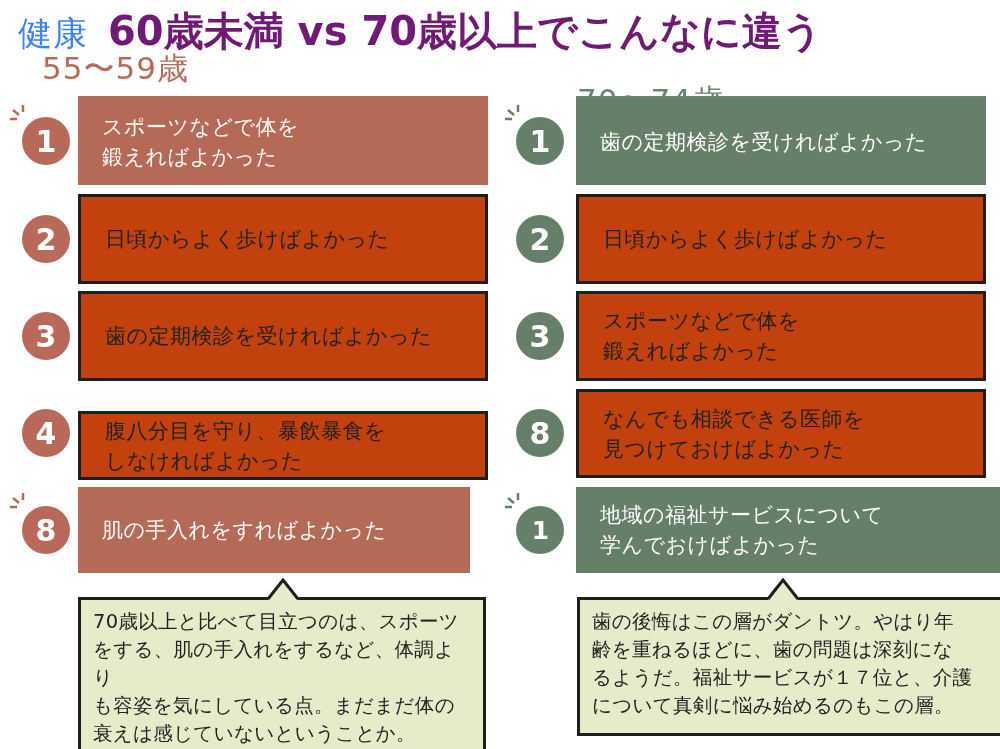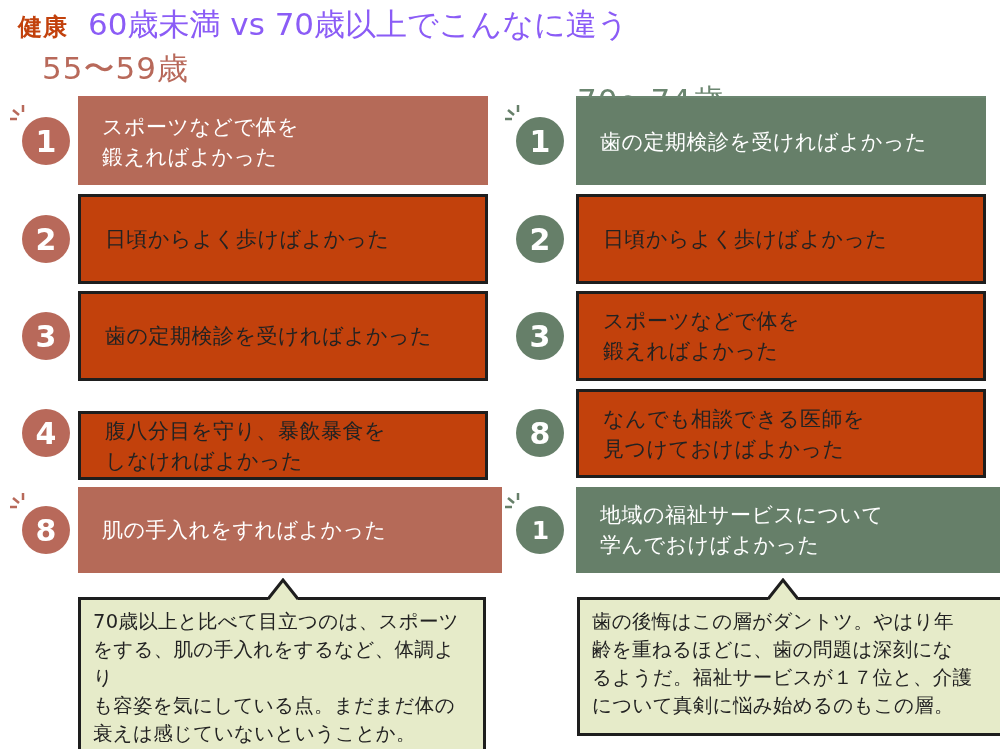--- a/index.html
+++ b/index.html
@@ -1,22 +1,22 @@
 <!DOCTYPE html>
 <html><head>
 <meta charset="utf-8">
 <style>
   html, body { margin: 0; padding: 0; }
   body {
     width: 1000px; height: 749px; background: #ffffff; position: relative; overflow: hidden;
     font-family: "DejaVu Sans", "Liberation Sans", sans-serif;
   }
   .title { position: absolute; left: 18px; top: 4px; height: 40px; display: flex; align-items: baseline; white-space: nowrap; }
-  .title .cat { color: #c2410c; font-size: 24px; font-weight: bold; letter-spacing: 1px; }
-  .title .main { color: #8b5cf6; font-size: 31px; font-weight: normal; margin-left: 20px; letter-spacing: 0px; }
+  .title .cat { color: #3b82f6; font-size: 34px; font-weight: normal; letter-spacing: 1px; }
+  .title .main { color: #701a75; font-size: 40px; font-weight: bold; margin-left: 20px; letter-spacing: 0px; }
   .age { position: absolute; top: 48px; font-size: 31px; font-weight: normal; letter-spacing: 1px; }
   .age.left { left: 42px; color: #b8695a; }
   .age.right { left: 577px; color: #6b8670; margin-top: 32px; }
   .rule { position: absolute; top: 96px; height: 2px; }
   .rule.left { left: 78px; width: 410px; background: #b8695a; }
   .rule.right { left: 576px; width: 410px; background: #6b8670; }
 
   .item { position: absolute; box-sizing: border-box; display: flex; align-items: center; padding-left: 24px; }
   .item .txt { font-size: 21px; line-height: 30px; white-space: pre-line; color: #222; letter-spacing: 0.5px; }
   .item.hl-red { background: #b56a58; }
@@ -86,21 +86,21 @@
   </div>
 
   <svg class="spark" style="left:8px;top:492px" viewBox="0 0 22 22">
     <line x1="2" y1="15" x2="9" y2="15" stroke="#b8695a" stroke-width="2.5"></line>
     <line x1="5" y1="6" x2="11" y2="11" stroke="#b8695a" stroke-width="2.5"></line>
     <line x1="15" y1="1" x2="15" y2="8" stroke="#b8695a" stroke-width="2.5"></line>
   </svg>
   <div class="badge red" style="left:22px;top:506px">
       <span>8</span>
     </div>
-  <div class="item hl-red" style="left:78px;top:487px;width:424px;height:86px">
+  <div class="item hl-red" style="left:78px;top:487px;width:392px;height:86px">
     <span class="txt">肌の手入れをすればよかった</span>
   </div>
 
   <div class="callout" style="left:78px;top:597px;width:408px;height:172px">
     <span class="ctext">70歳以上と比べて目立つのは、スポーツ
 をする、肌の手入れをするなど、体調より
 も容姿を気にしている点。まだまだ体の
 衰えは感じていないということか。</span>
   </div>
   <svg class="pointer" style="left:268px;top:578px" viewBox="0 0 30 22">

